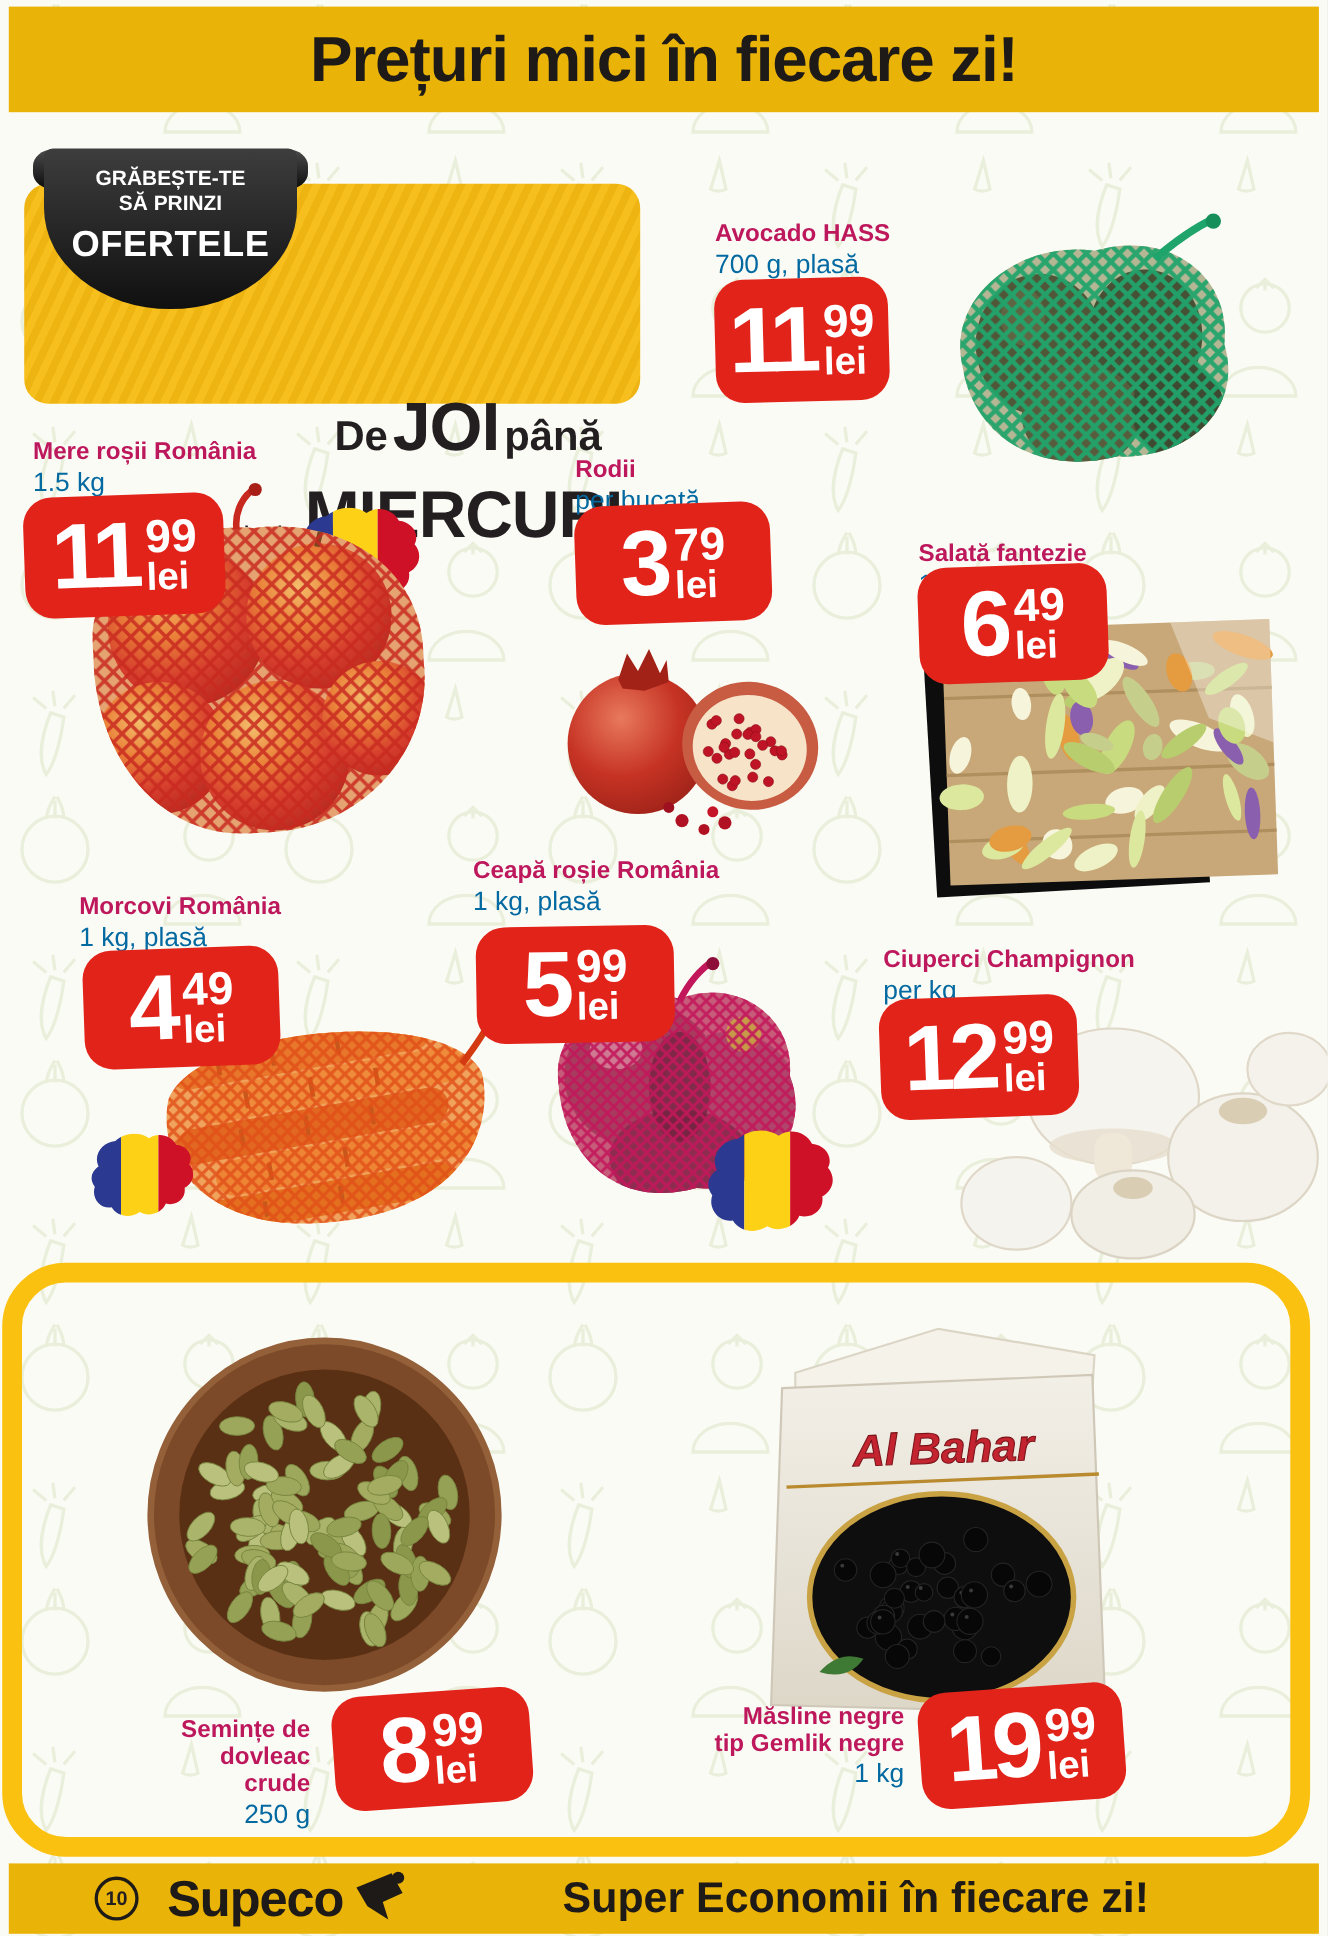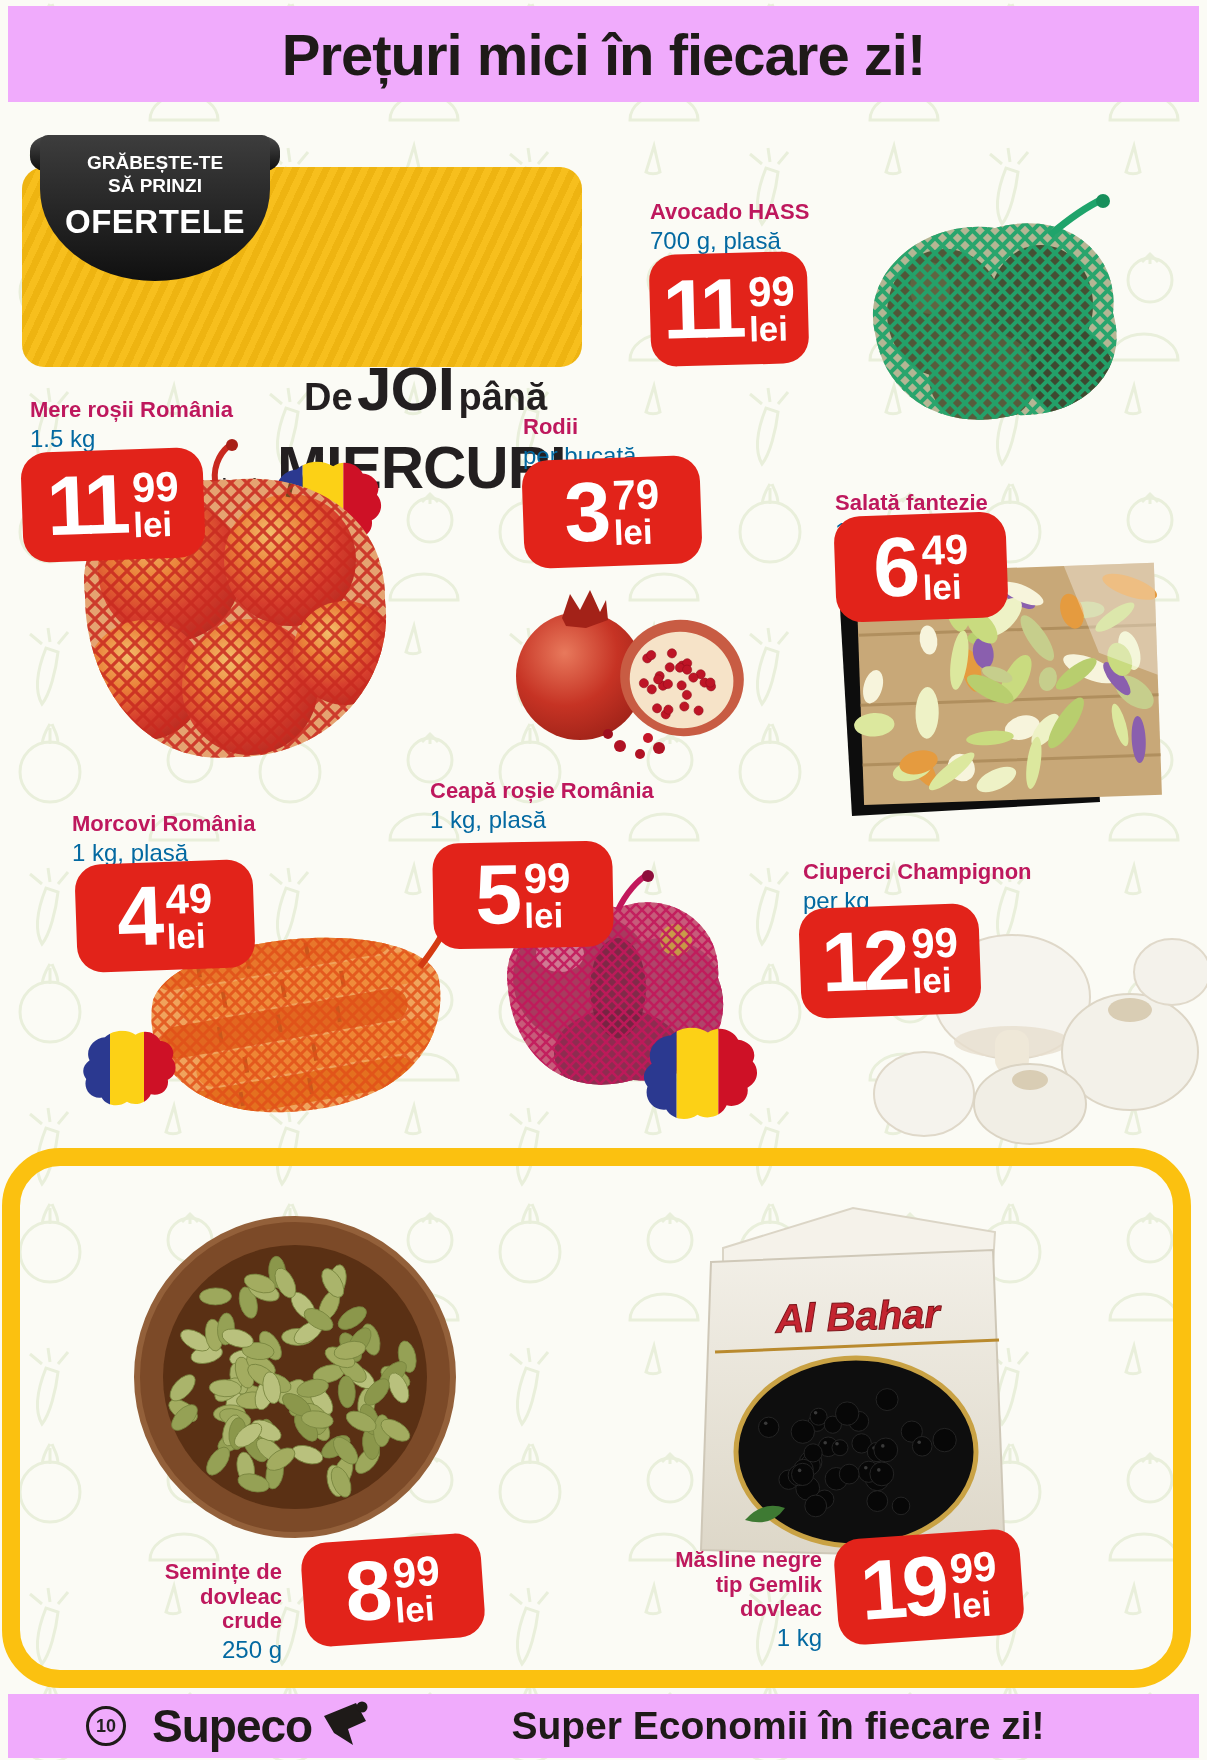--- a/index.html
+++ b/index.html
@@ -1,19 +1,19 @@
 <!DOCTYPE html>
 <html><head>
 <meta charset="utf-8">
 <style>
   html,body{margin:0;padding:0;background:#e9e9e4;}
   .page{position:relative;width:1207px;height:1760px;background:#FBFBF5;overflow:hidden;
         font-family:"Liberation Sans","DejaVu Sans",sans-serif;color:#231F20;}
   .bgpat{position:absolute;left:0;top:0;z-index:0;}
-  .band{position:absolute;left:8px;width:1191px;background:#f0abfc;z-index:2;}
+  .band{position:absolute;left:8px;width:1191px;background:#eab308;z-index:2;}
   .hdr{top:6px;height:96px;display:flex;align-items:center;justify-content:center;}
   .hdr .t{font-size:58px;font-weight:800;letter-spacing:-1px;color:#1E1A18;}
   .ftr{top:1694px;height:64px;display:flex;align-items:center;}
   
   .promo-box{position:absolute;left:22px;top:167px;width:560px;height:200px;border-radius:22px;z-index:2;
     background:repeating-linear-gradient(115deg,#F7BF1D 0 7px,#EEB411 7px 14px);}
   .ribbon-fold{position:absolute;left:30px;top:136px;width:250px;height:36px;z-index:3;
     background:linear-gradient(180deg,#4a4a4a,#0c0c0c);border-radius:18px/15px;}
   .ribbon{position:absolute;left:40px;top:135px;width:230px;height:146px;z-index:4;text-align:center;
     background:linear-gradient(180deg,#3d3d3d,#101010);border-radius:8px 8px 115px 115px/8px 8px 92px 92px;
@@ -589,21 +589,21 @@
         <circle cx="106.6" cy="280.4" r="1.8" fill="#3A3A3A"></circle>
         <circle cx="184.3" cy="311.1" r="10.4" fill="#070707" stroke="#242424" stroke-width="1"></circle>
         <circle cx="109.8" cy="241.7" r="11.7" fill="#070707" stroke="#242424" stroke-width="1"></circle>
         <circle cx="229.2" cy="256.3" r="9.8" fill="#070707" stroke="#242424" stroke-width="1"></circle>
         <circle cx="226.2" cy="252.3" r="1.8" fill="#3A3A3A"></circle>
       </g>
     <path d="M52,330 q18,-20 40,-12 q-14,20 -40,12 Z" fill="#3E7A33"></path>
   </svg>
   <div class="plabel ra" style="left:640px;top:1548px;width:182px">
     <div class="nm">Măsline negre</div>
-    <div class="nm">tip Gemlik dovleac</div>
+    <div class="nm">tip Gemlik negre</div>
     <div class="dt">1 kg</div>
   </div>
   <div class="badge" style="left:836px;top:1534px;width:186px;height:106px;transform:rotate(-4deg)">
     <span class="int">19</span>
     <span class="frac">
         <span class="dec">99</span>
         <span class="lei">lei</span>
       </span>
   </div>
 

